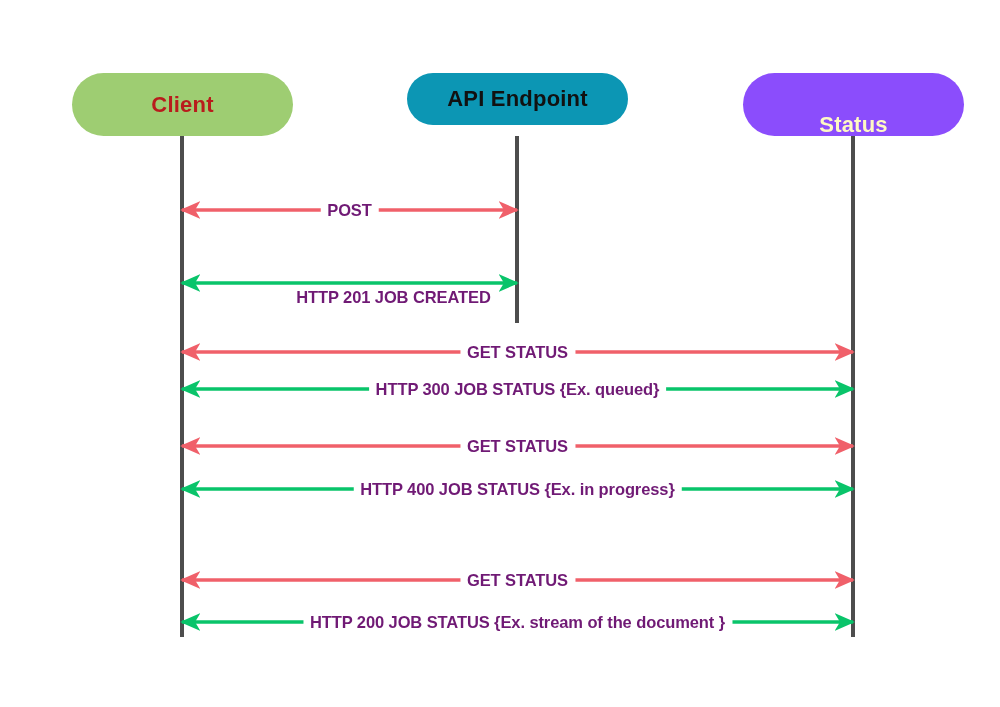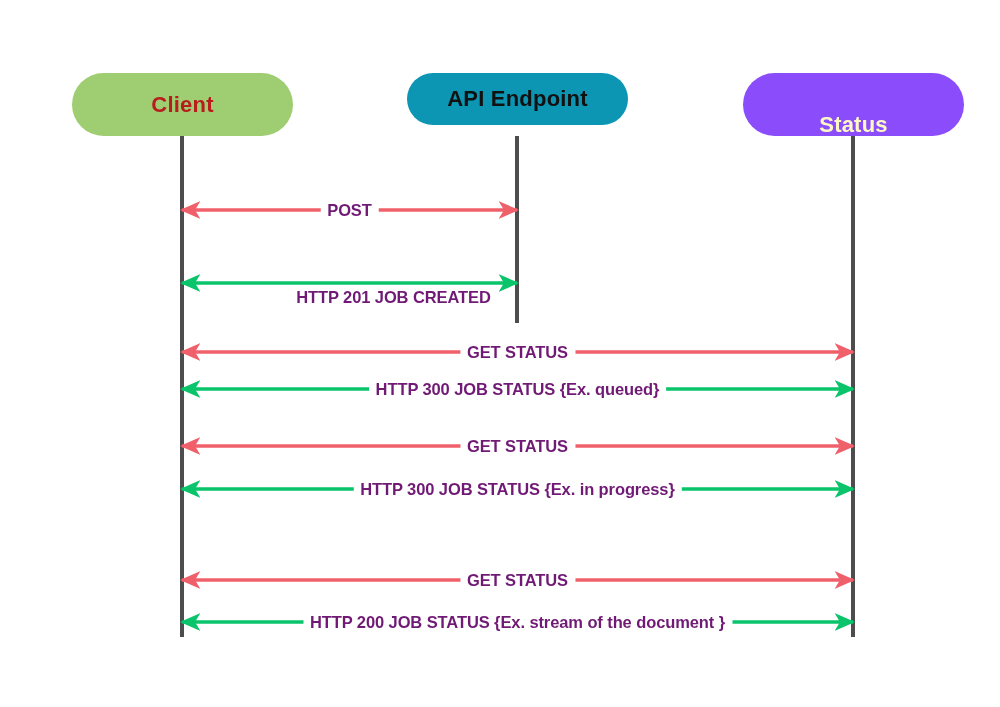--- a/index.html
+++ b/index.html
@@ -102,18 +102,18 @@
       <div class="participant-box" style="left: 743px; top: 73px; width: 221px; height: 63px; background: rgb(139, 77, 252);">
         <span class="participant-label" style="color: #fef9c3; margin-top: 41px;">Status</span>
       </div>
     </div>
   <div id="labels-layer">
       <div class="msg-label" style="left: 349.5px; top: 210px;">POST</div>
       <div class="msg-label" style="left: 349.5px; top: 297px; margin-left: 44px;">HTTP 201 JOB CREATED</div>
       <div class="msg-label" style="left: 517.5px; top: 352px;">GET STATUS</div>
       <div class="msg-label" style="left: 517.5px; top: 389px;">HTTP 300 JOB STATUS {Ex. queued}</div>
       <div class="msg-label" style="left: 517.5px; top: 446px;">GET STATUS</div>
-      <div class="msg-label" style="left: 517.5px; top: 489px;">HTTP 300 JOB STATUS {Ex. in progress}</div>
+      <div class="msg-label" style="left: 517.5px; top: 489px;">HTTP 400 JOB STATUS {Ex. in progress}</div>
       <div class="msg-label" style="left: 517.5px; top: 580px;">GET STATUS</div>
       <div class="msg-label" style="left: 517.5px; top: 622px;">HTTP 200 JOB STATUS {Ex. stream of the document }</div>
     </div>
 
 </div>
 
 </body></html>

